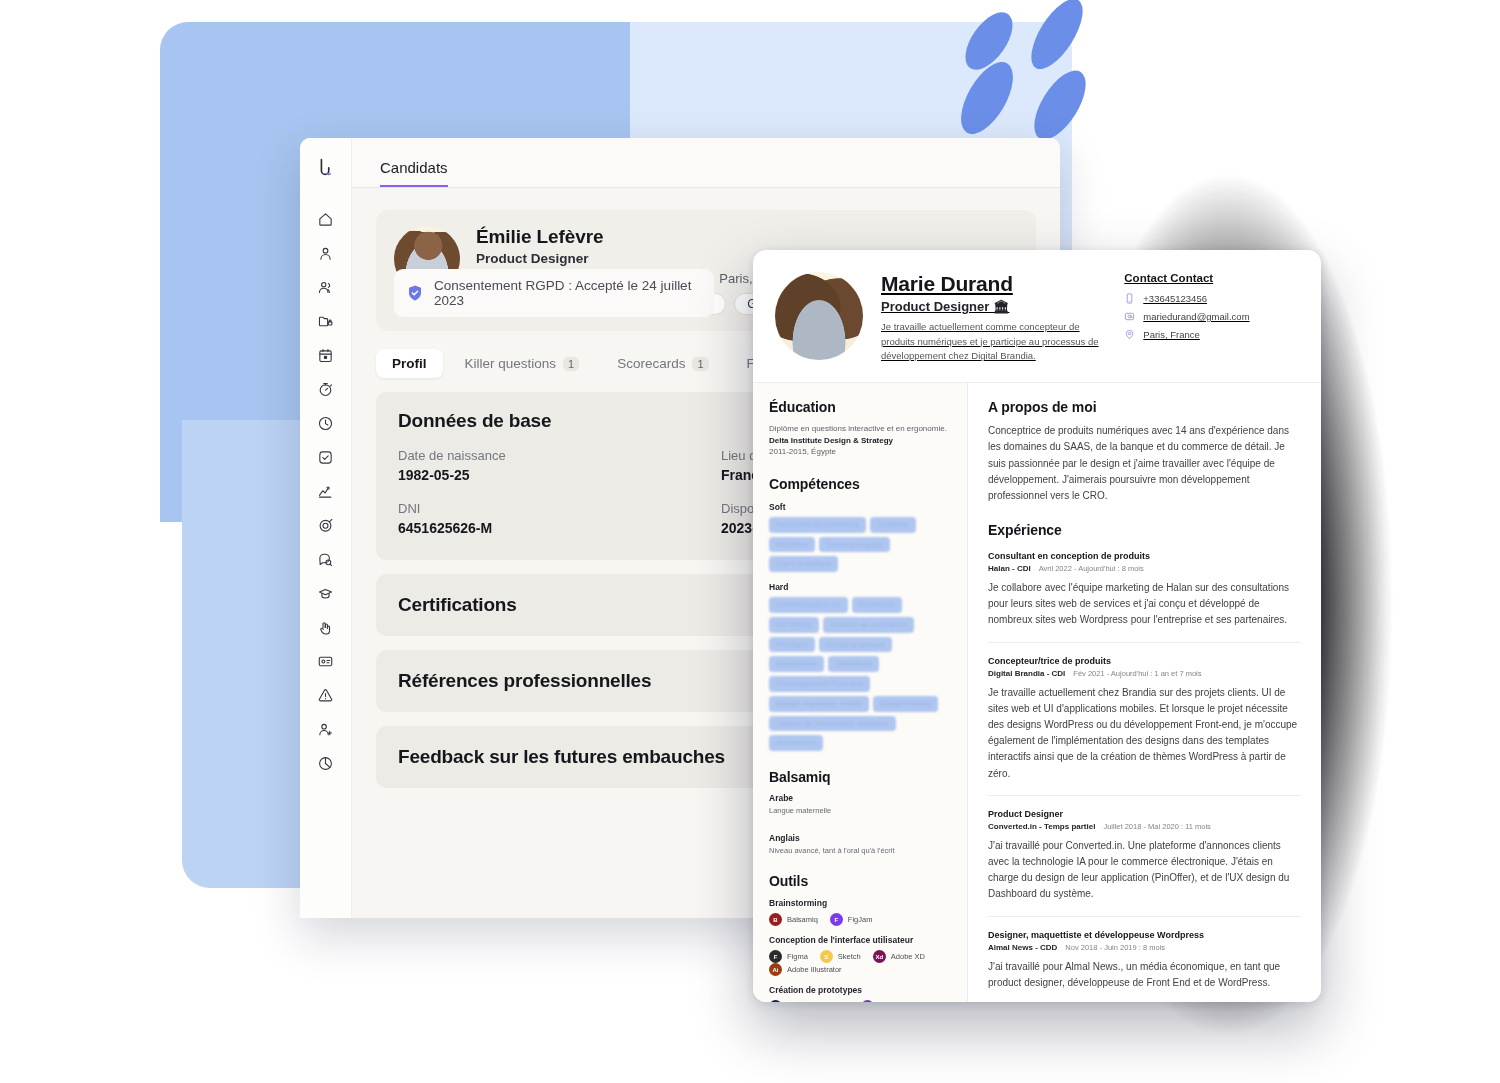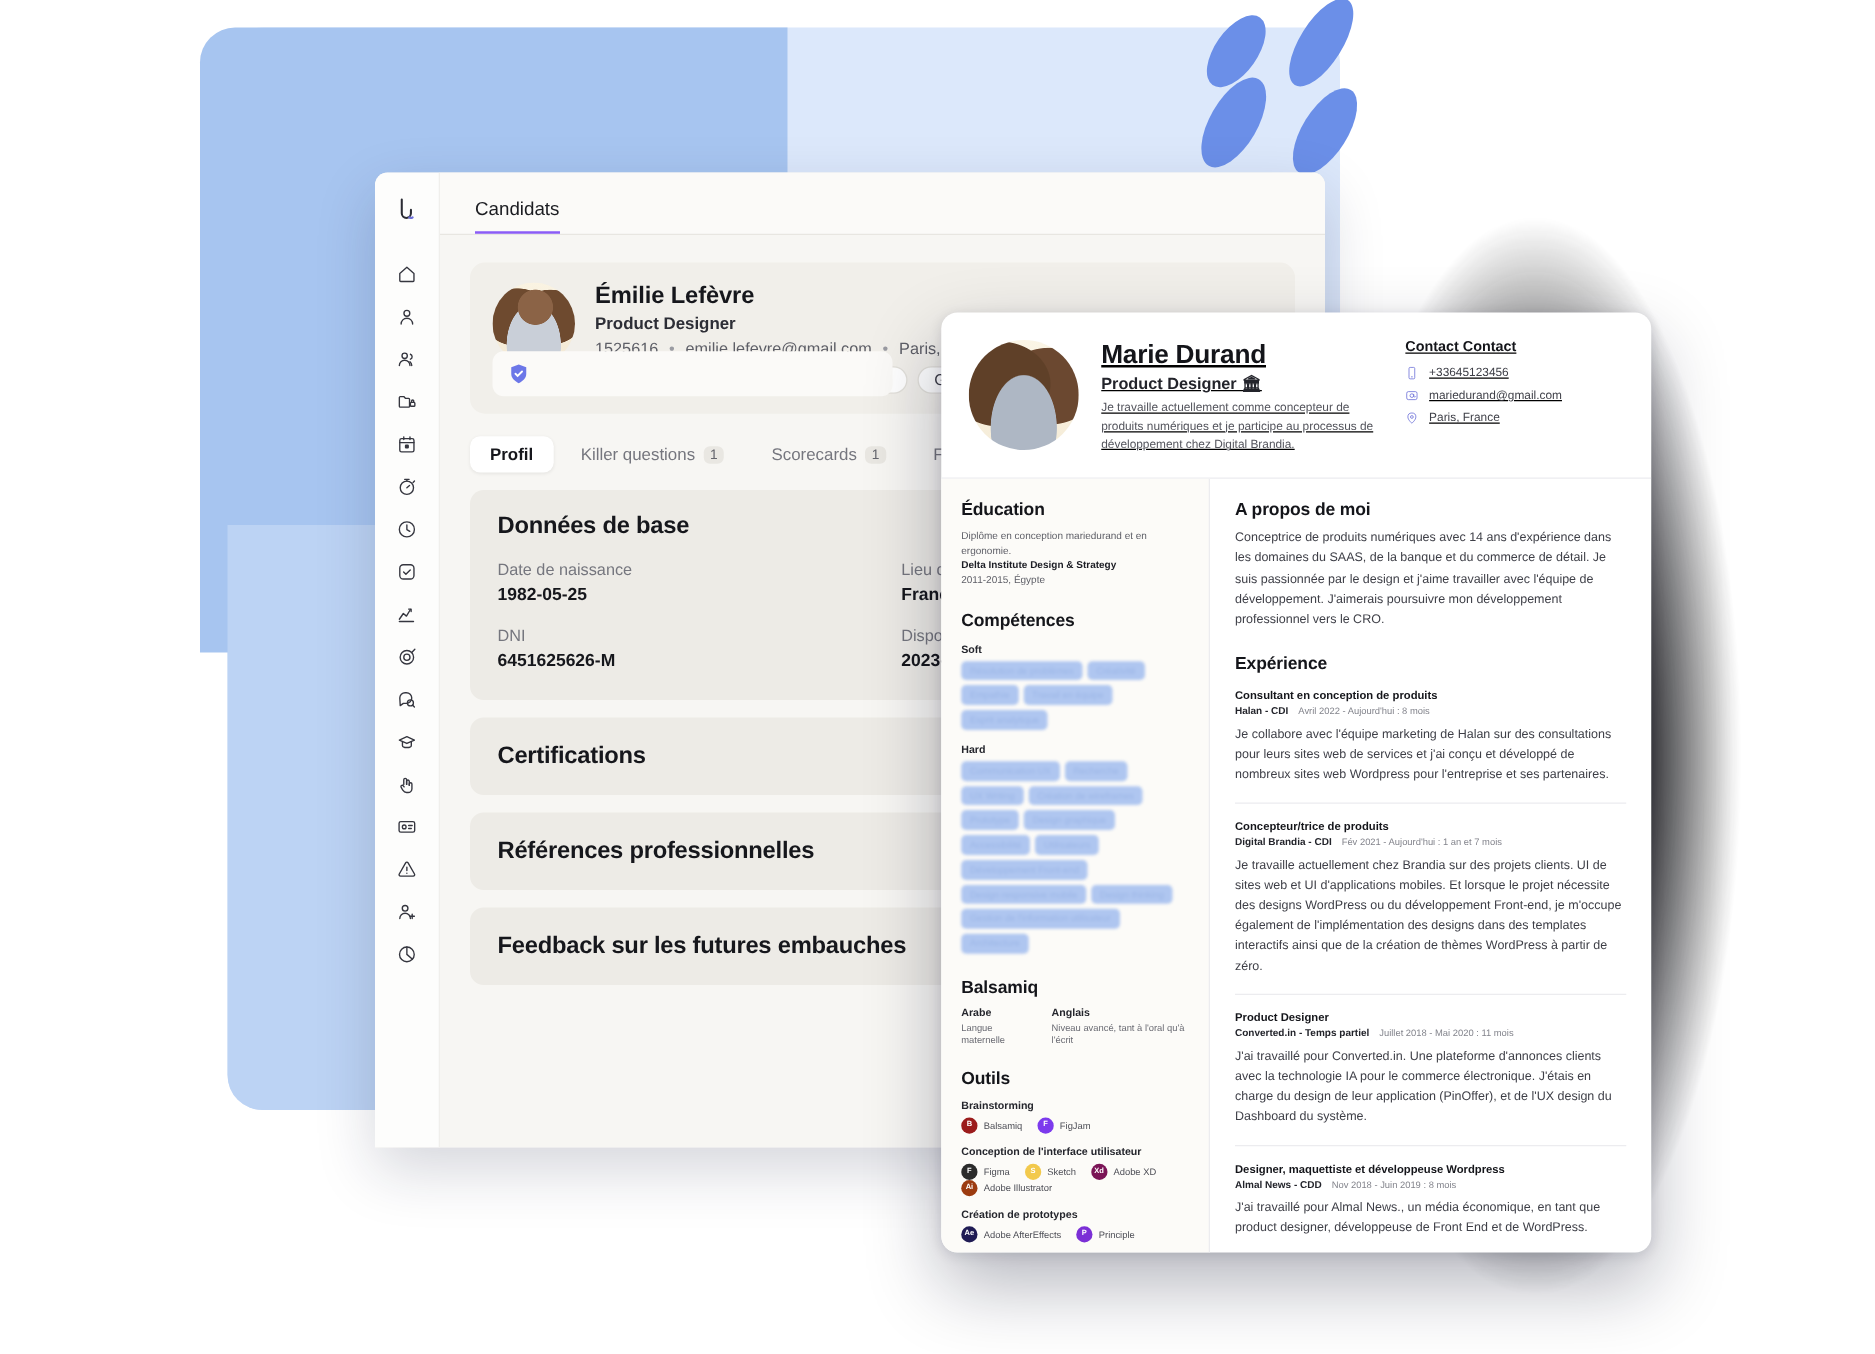--- a/index.html
+++ b/index.html
@@ -161,21 +161,21 @@
   .cv-h2 { font-size:14px; font-weight:bold; color:#14151A; margin-bottom:8px; letter-spacing:-.1px; }
   .cv-h2.sp { margin-top:18px; }
   .edu-line { font-size:8px; color:#5E5F67; line-height:1.45; }
   .edu-line.b { font-weight:bold; color:#1C1D24; }
   .skill-group { font-size:8.5px; font-weight:bold; color:#25262D; margin:10px 0 5px; }
   .tags { display:flex; flex-wrap:wrap; gap:4px; }
   .tag {
     background:#AFC6F0; color:#9CB6E6; font-size:7.5px; padding:3px 7px; border-radius:4px;
     filter: blur(1.1px); line-height:1.3; white-space:nowrap;
   }
-  .langs { display:flex; gap:18px; }
+  .langs { display:flex; gap:18px;flex-direction:column; }
   .lang h5 { font-size:8.5px; font-weight:bold; color:#25262D; }
   .lang p { font-size:7.5px; color:#6A6B73; margin-top:3px; }
   .tool-cat { font-size:8.5px; font-weight:bold; color:#25262D; margin:9px 0 5px; }
   .tool-row { display:flex; gap:12px; flex-wrap:wrap; }
   .tool { display:flex; align-items:center; gap:5px; font-size:7.5px; color:#4D4E56; }
   .tool .b { width:13px; height:13px; border-radius:50%; flex:0 0 13px; color:#fff;
              font-size:6px; display:flex; align-items:center; justify-content:center; font-weight:bold; }
 
   .about-p { font-size:10px; color:#3E3F47; line-height:1.62; }
   .exp { margin-top:13px; }
@@ -347,20 +347,21 @@
                 <span class="chip">Gestion</span>
               </div>
           </div>
           <div class="rgpd" style="position:absolute;left:18px;bottom:14px;">
             <span class="shield">
               <svg viewBox="0 0 24 24" style="width:18px;height:18px;fill:#6C77E8;">
                 <path d="M12 2 20 5 v7 c0 5-4 8-8 10-4-2-8-5-8-10V5z"></path>
                 <path d="M8.5 12 l2.3 2.3 4.7-4.7" stroke="#fff" stroke-width="2" fill="none" stroke-linecap="round"></path>
               </svg>
             </span>
+            <span>Consentement RGPD : Accepté le 24 juillet 2023</span>
           </div>
           <div style="height:48px;width:1px;"></div>
         </div>
 
         <div class="tabrow" id="section-tabs">
             <div class="tabpill active">
               <span>Profil</span>
             </div>
             <div class="tabpill">
               <span>Killer questions</span>
@@ -449,21 +450,21 @@
               <span>Paris, France</span>
             </div>
           </div>
       </div>
     </div>
 
     <div class="cv-split">
 
       <div class="cv-left">
         <div class="cv-h2">Éducation</div>
-        <div class="edu-line">Diplôme en conception mariedurand et en ergonomie.</div>
+        <div class="edu-line">Diplôme en questions interactive et en ergonomie.</div>
         <div class="edu-line b">Delta Institute Design &amp; Strategy</div>
         <div class="edu-line">2011-2015, Égypte</div>
 
         <div class="cv-h2 sp">Compétences</div>
         <div class="skill-group">Soft</div>
         <div class="tags" id="tags-soft">
             <span class="tag">Résolution de problèmes</span>
             <span class="tag">Créativité</span>
             <span class="tag">Empathie</span>
             <span class="tag">Travail en équipe</span>

